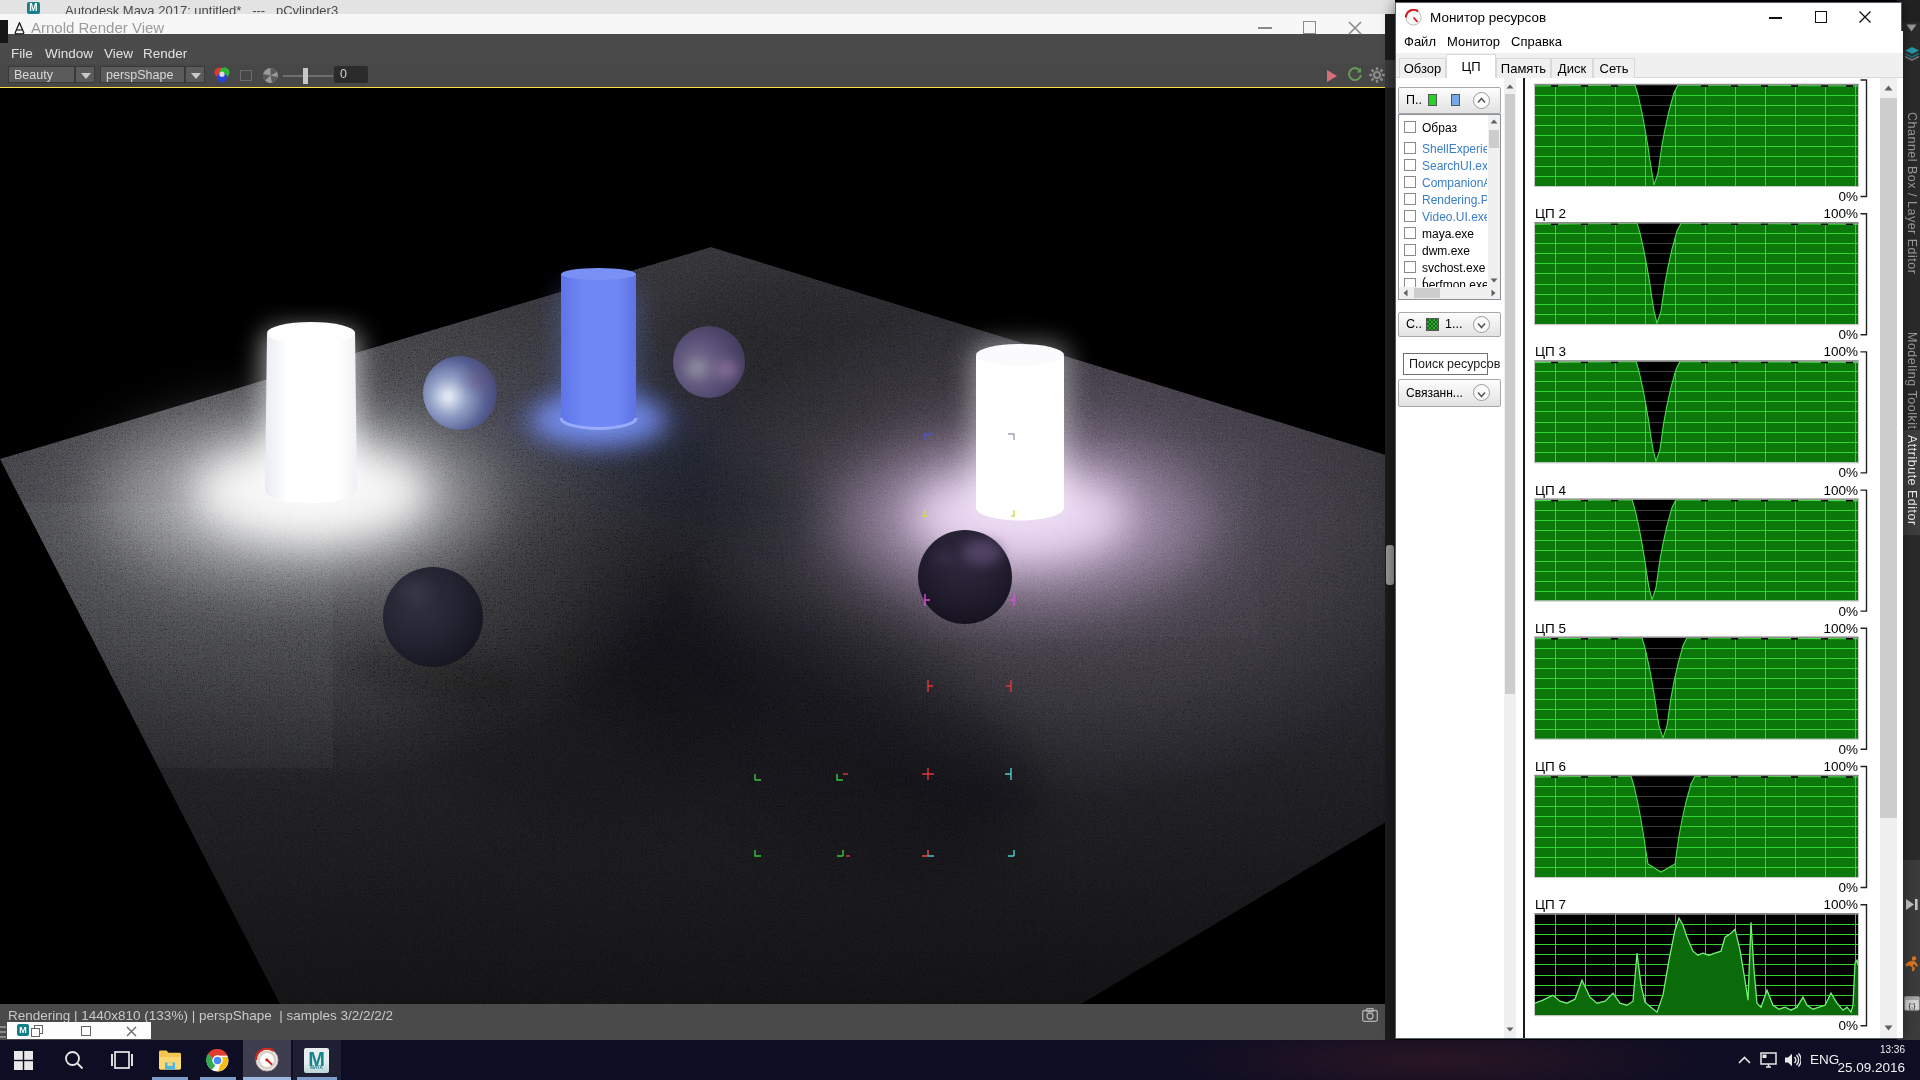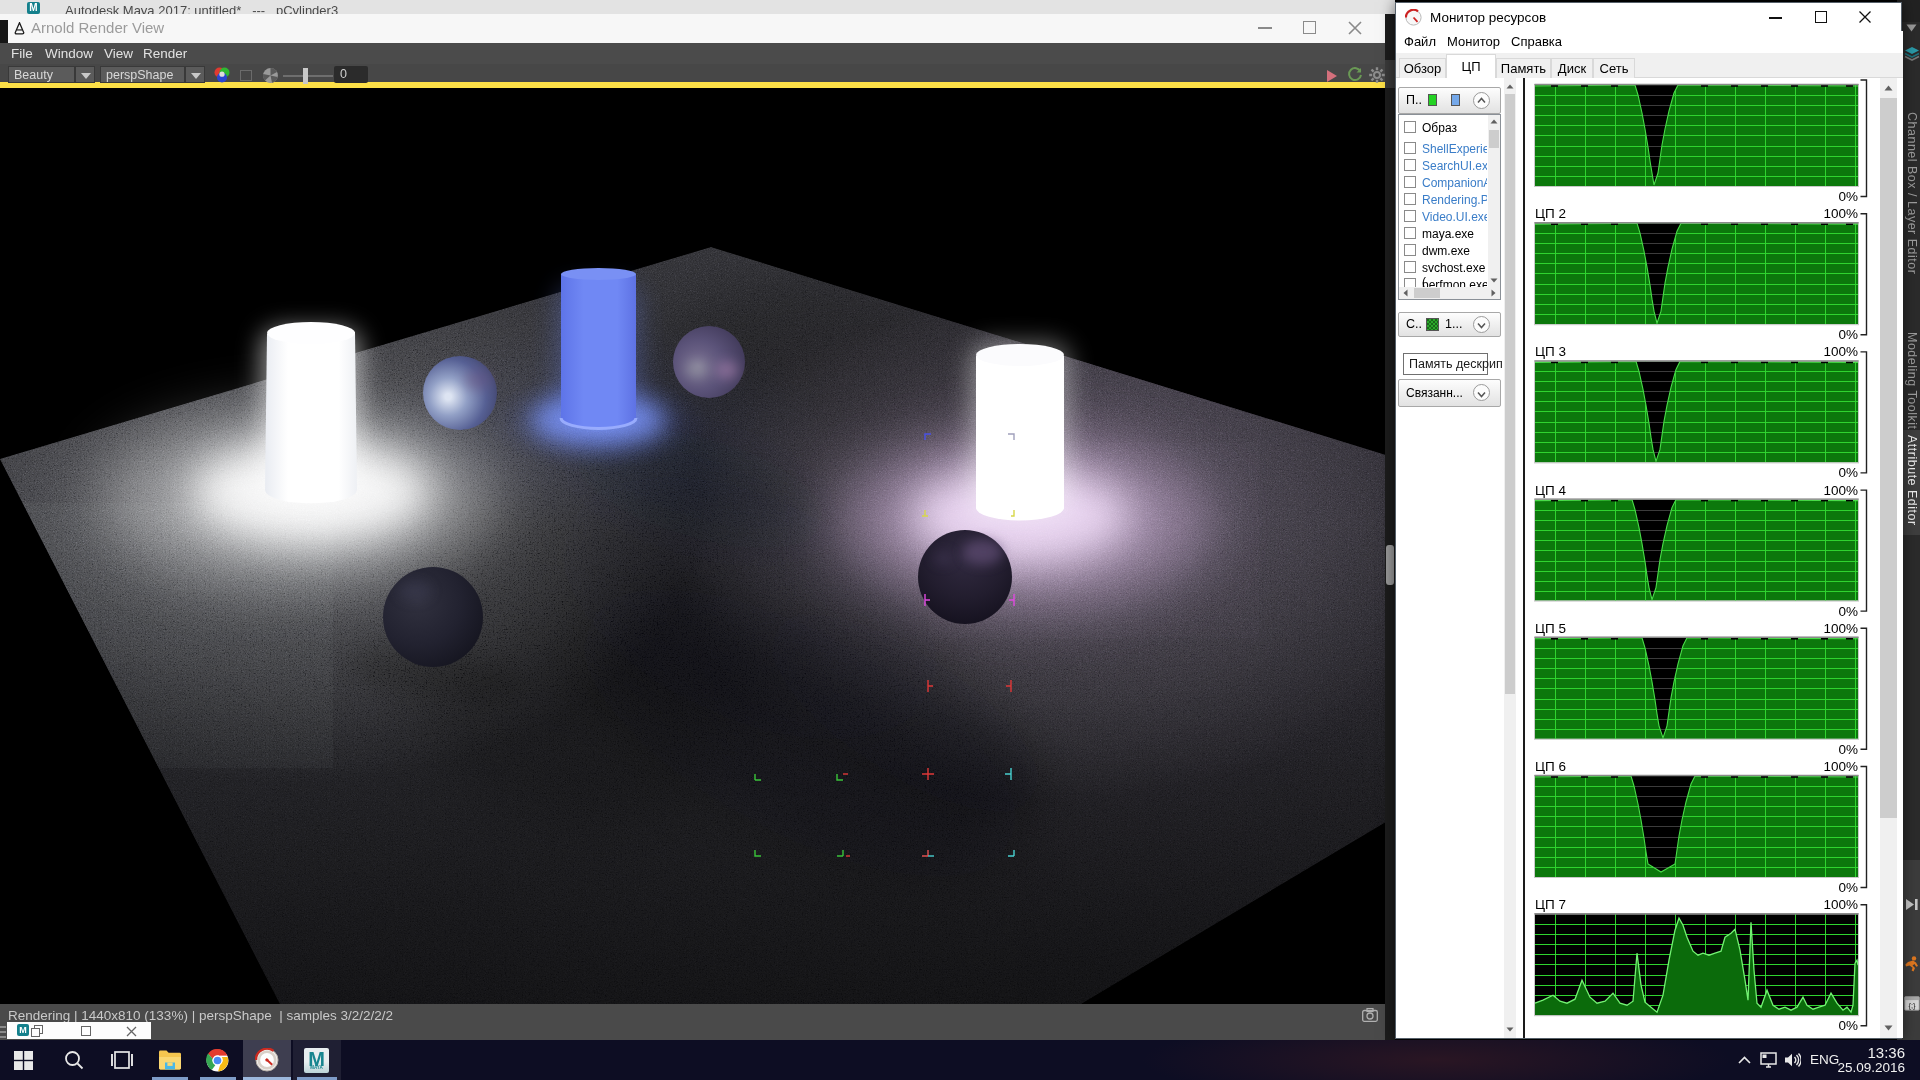--- a/index.html
+++ b/index.html
@@ -12,42 +12,42 @@
 <body>
 <div id="stage">
 
   <div class="abs" style="left:0;top:0;width:1395px;height:14px;background:#e3e3e3;overflow:hidden;">
     <div class="abs" style="left:27px;top:2px;width:13px;height:12px;background:#14808c;border-radius:2px;color:#fff;font-size:10px;font-weight:bold;text-align:center;line-height:12px;">M</div>
     <div class="abs" style="left:65px;top:3px;font-size:13px;color:#4a4a4a;white-space:nowrap;">Autodesk Maya 2017: untitled*&nbsp;&nbsp;&nbsp;---&nbsp;&nbsp;&nbsp;pCylinder3</div>
   </div>
 
   <div class="abs" id="arnold" style="left:0;top:14px;width:1385px;height:1026px;background:#4a4a4a;">
 
-    <div class="abs" style="left:0;top:0;width:1385px;height:29px;background:#f7f7f7;">
+    <div class="abs" style="left:0;top:0;width:1385px;height:20px;background:#f7f7f7;">
       <svg class="abs" style="left:13px;top:8px;" width="13" height="13" viewBox="0 0 18 18">
         <path d="M9 1 L15 15 Q15 16.5 13 16.5 L5 16.5 Q3 16.5 3 15 Z" fill="none" stroke="#1a1a1a" stroke-width="1.8"></path>
         <path d="M5.5 11 L12.5 11" stroke="#1a1a1a" stroke-width="1.6"></path>
       </svg>
       <div class="abs" style="left:31px;top:5px;font-size:15px;color:#9b9b9b;">Arnold Render View</div>
       <div class="abs" style="left:1258px;top:13px;width:14px;height:2px;background:#8a8a8a;"></div>
       <div class="abs" style="left:1303px;top:7px;width:13px;height:13px;border:1.5px solid #8a8a8a;"></div>
       <svg class="abs" style="left:1348px;top:7px;" width="14" height="14" viewBox="0 0 14 14">
           <path d="M1 1 L13 13 M13 1 L1 13" stroke="#8a8a8a" stroke-width="1.6"></path>
         </svg>
     </div>
     <div class="abs" style="left:0;top:6px;width:8px;height:23px;background:#161616;"></div>
 
     <div class="abs" style="left:0;top:29px;width:1385px;height:21px;background:#4b4b4b;color:#e2e2e2;font-size:13.5px;">
       <span class="abs" style="left:11px;top:3px;">File</span>
       <span class="abs" style="left:45px;top:3px;">Window</span>
       <span class="abs" style="left:104px;top:3px;">View</span>
       <span class="abs" style="left:143px;top:3px;">Render</span>
     </div>
 
-    <div class="abs" style="left:0;top:50px;width:1574px;height:24px;background:#474747;border-bottom:6px solid #fde047;">
+    <div class="abs" style="left:0;top:50px;width:1574px;height:24px;background:#474747;border-bottom:1px solid #fde047;">
       <div class="abs" style="left:8px;top:2px;width:67px;height:17px;background:#5b5b5b;border:1px solid #393939;color:#d8d8d8;font-size:12.5px;padding:1px 0 0 5px;">Beauty</div>
       <div class="abs" style="left:75px;top:2px;width:20px;height:17px;background:#5b5b5b;border:1px solid #393939;">
           <div class="abs" style="left:5px;top:6px;border-left:5px solid transparent;border-right:5px solid transparent;border-top:6px solid #c9c9c9;"></div>
         </div>
       <div class="abs" style="left:100px;top:2px;width:85px;height:17px;background:#5b5b5b;border:1px solid #393939;color:#d8d8d8;font-size:12.5px;padding:1px 0 0 5px;">perspShape</div>
       <div class="abs" style="left:185px;top:2px;width:20px;height:17px;background:#5b5b5b;border:1px solid #393939;">
           <div class="abs" style="left:5px;top:6px;border-left:5px solid transparent;border-right:5px solid transparent;border-top:6px solid #c9c9c9;"></div>
         </div>
       <svg class="abs" style="left:212px;top:1px;" width="20" height="20" viewBox="0 0 20 20">
         <circle cx="7.5" cy="7.5" r="5" fill="#e03a30"></circle>
@@ -443,21 +443,21 @@
         <span class="abs" style="left:7px;top:4px;font-size:12.5px;">С..</span>
         <div class="abs" style="left:27px;top:5px;width:13px;height:13px;border:1px solid #555;background:repeating-conic-gradient(#2aa82a 0 25%,#1a681a 0 50%) 0 0/4px 4px;"></div>
         <span class="abs" style="left:46px;top:4px;font-size:12.5px;">1...</span>
         <div class="abs" style="left:74px;top:3px;width:17px;height:17px;border:1px solid #9a9a9a;border-radius:50%;background:#fcfcfc;">
           <svg class="abs" style="left:3px;top:5px;" width="9" height="7" viewBox="0 0 9 7">
               <path d="M1 1.5 L4.5 5.5 L8 1.5" fill="none" stroke="#555" stroke-width="1.5"></path>
             </svg>
         </div>
       </div>
       <div class="abs" style="left:7px;top:275px;width:85px;height:22px;background:#fff;border:1px solid #707070;">
-        <span class="abs" style="left:5px;top:3px;font-size:12.5px;color:#1a1a1a;white-space:nowrap;">Память дескрип</span>
+        <span class="abs" style="left:5px;top:3px;font-size:12.5px;color:#1a1a1a;white-space:nowrap;">Поиск ресурсов</span>
       </div>
       <div class="abs" style="left:2px;top:301px;width:103px;height:28px;background:linear-gradient(#fdfdfd,#e2e2e2);border:1px solid #a8a8a8;border-radius:2px;">
         <span class="abs" style="left:7px;top:6px;font-size:12px;">Связанн...</span>
         <div class="abs" style="left:74px;top:4px;width:17px;height:17px;border:1px solid #9a9a9a;border-radius:50%;background:#fcfcfc;">
           <svg class="abs" style="left:3px;top:6px;" width="9" height="7" viewBox="0 0 9 7">
               <path d="M1 1.5 L4.5 5.5 L8 1.5" fill="none" stroke="#555" stroke-width="1.5"></path>
             </svg>
         </div>
       </div>
 
@@ -811,17 +811,17 @@
     <svg class="abs" style="left:1760px;top:12px;" width="17" height="16" viewBox="0 0 17 16">
       <rect x="1" y="1" width="15" height="11" fill="none" stroke="#e8e8e8" stroke-width="1.5"></rect>
       <path d="M6 15 L11 15 M8.5 12 L8.5 15" stroke="#e8e8e8" stroke-width="1.5"></path>
       <rect x="2.5" y="2.5" width="4" height="3.5" fill="#e8e8e8"></rect>
     </svg>
     <svg class="abs" style="left:1784px;top:12px;" width="17" height="16" viewBox="0 0 17 16">
       <path d="M1 5.5 L4 5.5 L8 1.8 L8 14.2 L4 10.5 L1 10.5 Z" fill="#e8e8e8"></path>
       <path d="M10.5 5 A4.5 4.5 0 0 1 10.5 11 M12.5 3 A7 7 0 0 1 12.5 13 M14.5 1.4 A9.6 9.6 0 0 1 14.5 14.6" fill="none" stroke="#e8e8e8" stroke-width="1.4"></path>
     </svg>
     <div class="abs" style="left:1810px;top:12px;font-size:13.5px;color:#f0f0f0;">ENG</div>
-    <div class="abs" style="left:1845px;top:4px;width:60px;font-size:15px;color:#f0f0f0;text-align:right;">13:36</div>
+    <div class="abs" style="left:1845px;top:4px;width:60px;font-size:10px;color:#f0f0f0;text-align:right;">13:36</div>
     <div class="abs" style="left:1836px;top:20px;width:69px;font-size:13.5px;color:#f0f0f0;text-align:right;">25.09.2016</div>
   </div>
 
 </div>
 
 </body></html>

